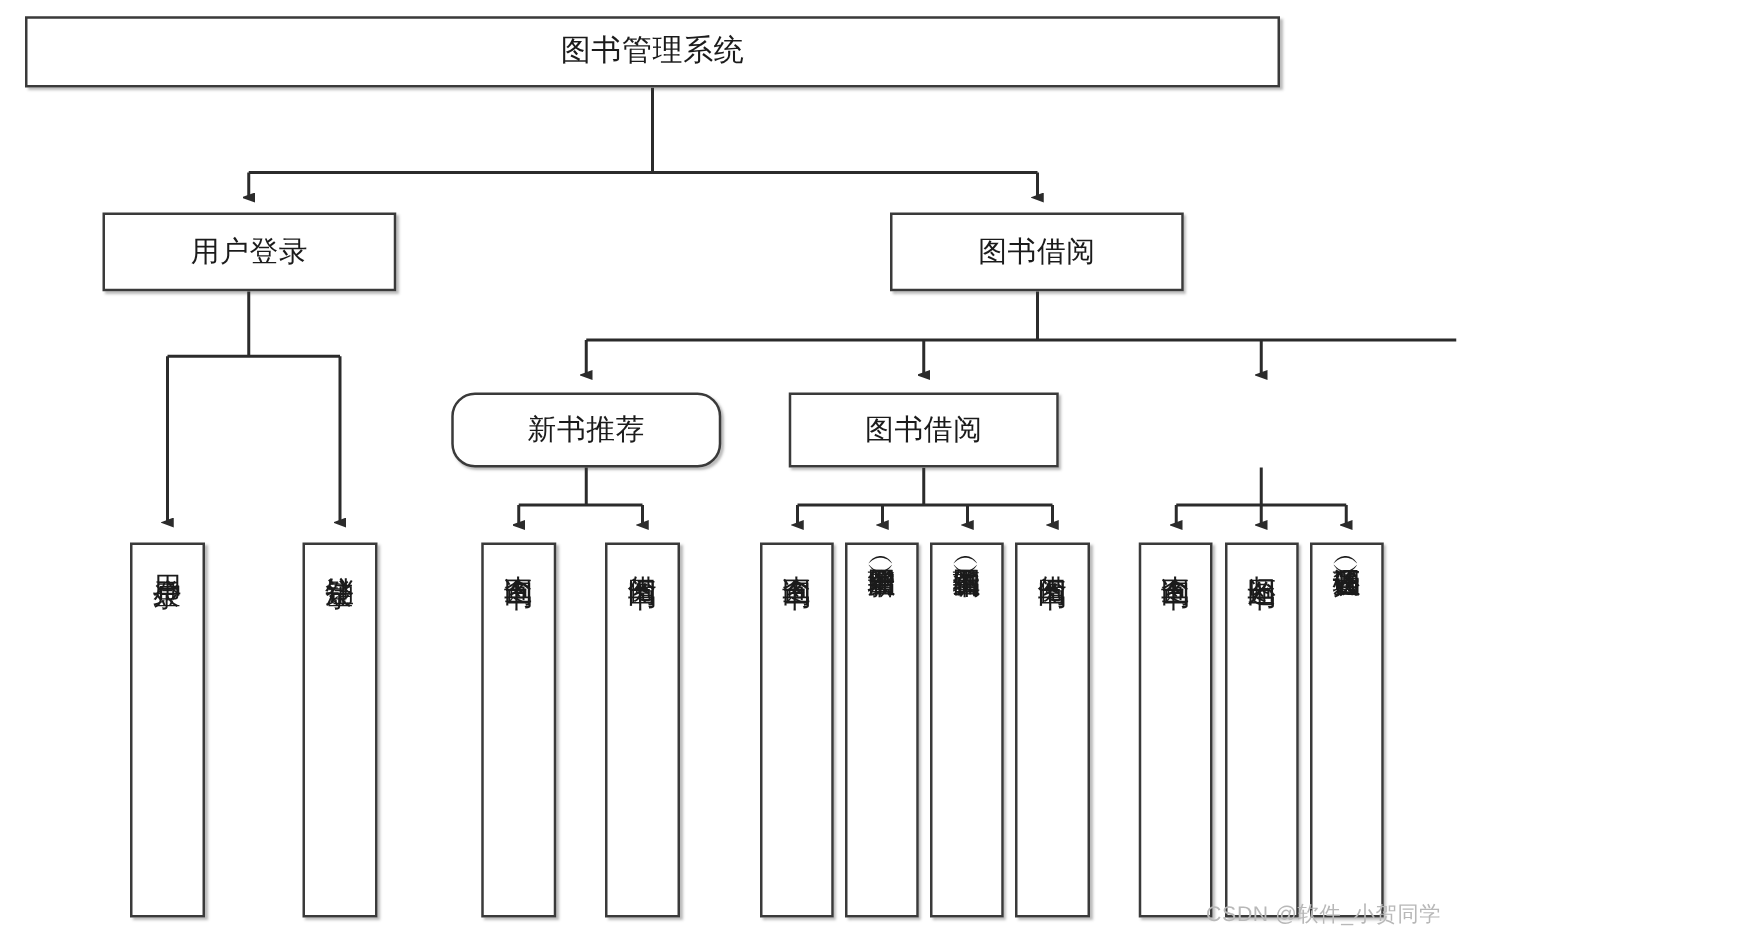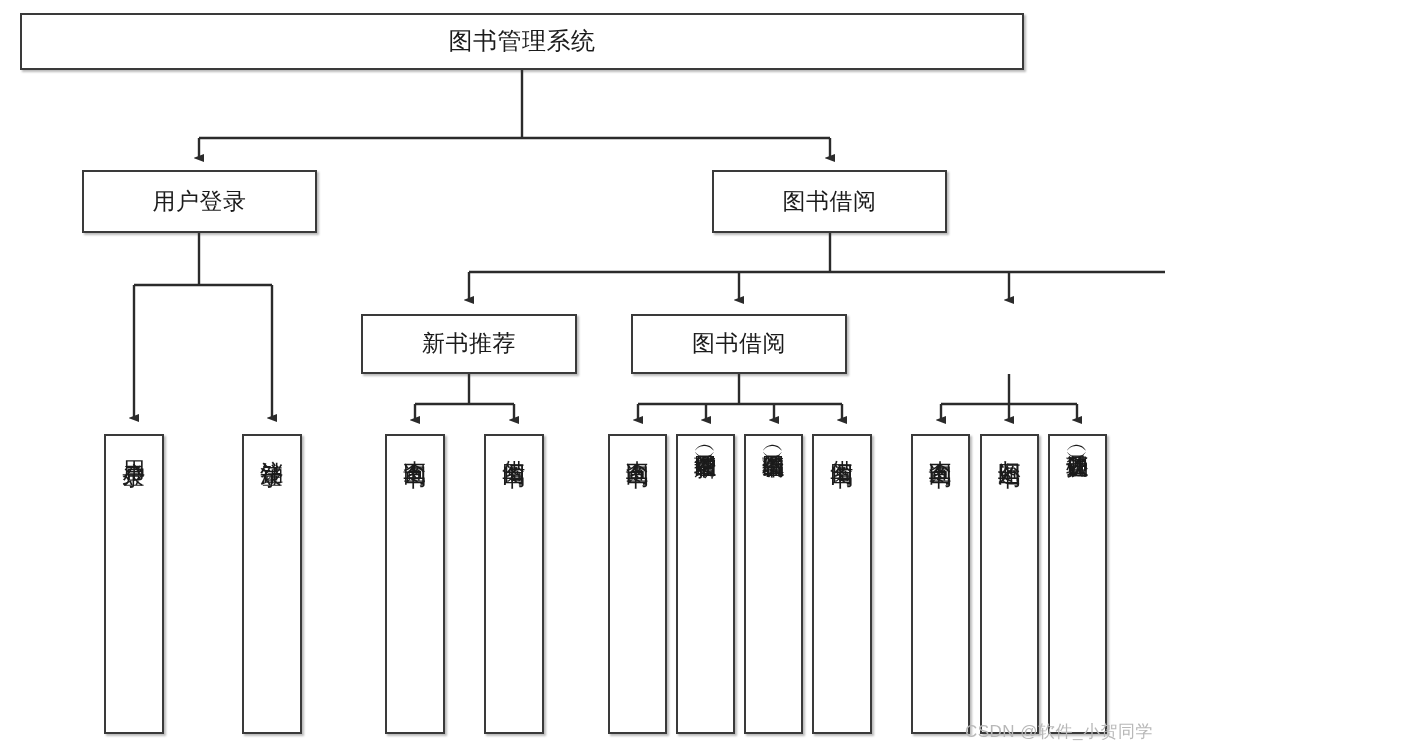--- a/index.html
+++ b/index.html
@@ -141,21 +141,21 @@
     <span class="label">图书管理系统</span>
   </div>
 
   <div class="node horizontal" style="left:82px; top:170px; width:235px; height:63px;">
     <span class="label">用户登录</span>
   </div>
   <div class="node horizontal" style="left:712px; top:170px; width:235px; height:63px;">
     <span class="label">图书借阅</span>
   </div>
 
-  <div class="node horizontal" style="left:361px; top:314px; width:216px; height:60px;">
+  <div class="node horizontal" style="left:361px; top:314px; width:216px; height:60px;border-radius:19px;">
     <span class="label">新书推荐</span>
   </div>
   <div class="node horizontal" style="left:631px; top:314px; width:216px; height:60px;">
     <span class="label">图书借阅</span>
   </div>
 
   <div class="node vertical" style="left:104px; top:434px; width:60px; height:300px;">
     <span class="label">用户登录</span>
   </div>
   <div class="node vertical" style="left:242px; top:434px; width:60px; height:300px;">

